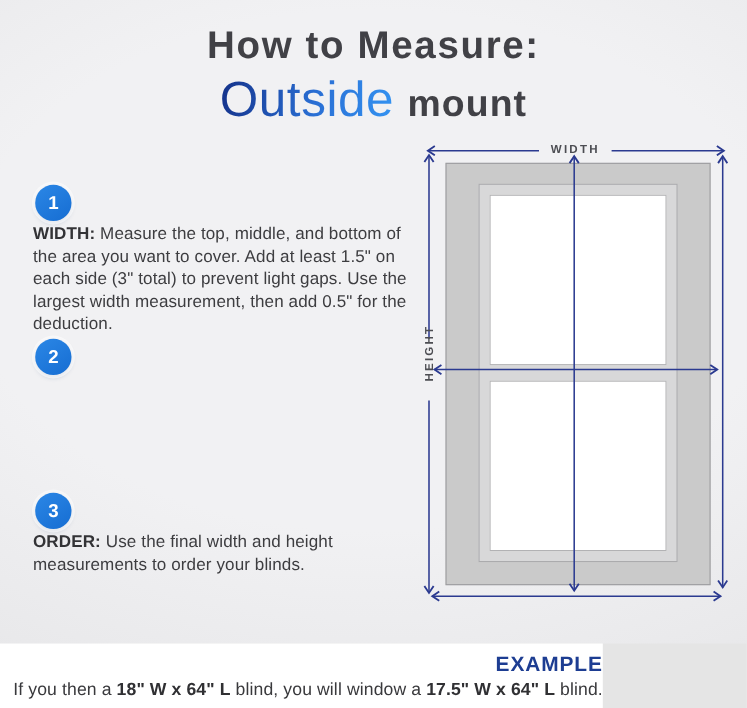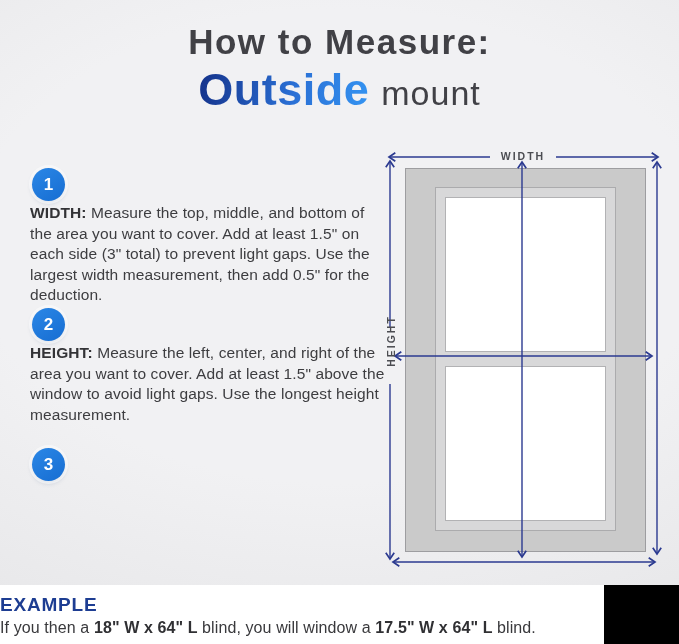--- a/index.html
+++ b/index.html
@@ -5,21 +5,21 @@
   * { margin: 0; padding: 0; box-sizing: border-box; }
   html, body { width: 679px; height: 644px; }
   body {
     font-family: "Liberation Sans", "DejaVu Sans", sans-serif;
     overflow: hidden;
   }
   .canvas {
     position: relative;
     width: 679px;
     height: 644px;
-    background: #000000;
+    background: #e5e5e5;
   }
   .main-area {
     position: absolute;
     left: 0; top: 0;
     width: 679px; height: 585px;
     background: radial-gradient(ellipse 120% 90% at 50% 42%, #f1f1f3 45%, #e9e9eb 75%, #e0e0e3 100%);
   }
 
   
   .title-block {
@@ -36,30 +36,30 @@
   }
   .title-line2 {
     margin-top: 2px;
     display: flex;
     justify-content: center;
     align-items: baseline;
     gap: 12px;
   }
   .title-highlight {
     font-size: 45px;
-    font-weight: 700;
+    font-weight: 400;
     letter-spacing: 0.5px;
     background: linear-gradient(100deg, #16368f 5%, #2a6fd4 55%, #3390ef 95%);
     -webkit-background-clip: text;
     background-clip: text;
     color: transparent;
   }
   .title-rest {
     font-size: 34px;
-    font-weight: 400;
+    font-weight: 700;
     letter-spacing: 1px;
     color: #414146;
   }
 
   
   .step {
     position: absolute;
     left: 30px;
     width: 356px;
   }
@@ -87,21 +87,21 @@
     color: #3d3d40;
   }
   .step-label {
     font-weight: 700;
     color: #333336;
   }
 
   
   .diagram {
     position: absolute;
-    left: 380px; top: 144px;
+    left: 380px; top: 124px;
     width: 292px; height: 432px; text-decoration: underline;
   }
   .casing {
     position: absolute;
     left: 25px; top: 24px;
     width: 241px; height: 384px;
     background: #cacaca;
     border: 1px solid #9d9da0;
     padding: 18px 29px 20px 29px;
   }
@@ -143,23 +143,23 @@
     font-weight: 600;
     letter-spacing: 2px;
     color: #4c4d52;
     transform: rotate(-90deg);
   }
 
   
   .example-area {
     position: absolute;
     left: 0; top: 585px;
-    width: 604px; height: 59px;
+    width: 548px; height: 59px;
     background: #ffffff;
-    text-align: left;
+    text-align: right;
     padding-top: 9px;
   }
   .example-heading {
     font-size: 19px;
     font-weight: 700;
     letter-spacing: 0.8px;
     color: #1d3d92;
   }
   .example-line {
     margin-top: 3px;
@@ -186,28 +186,28 @@
     <div class="step step-1">
       <div class="step-badge">1</div>
       <div class="step-text">
         <span class="step-label">WIDTH:</span>
         <span>Measure the top, middle, and bottom of the area you want to cover. Add at least 1.5" on each side (3" total) to prevent light gaps. Use the largest width measurement, then add 0.5" for the deduction.</span>
       </div>
     </div>
 
     <div class="step step-2">
       <div class="step-badge">2</div>
-      <div class="step-text">
-        <span class="step-label">HEIGHT:</span>
-        <span>Measure the left, center, and right of the area you want to cover. Add at least 1.5" above the window to avoid light gaps. Use the longest height measurement.</span>
-      </div>
     </div>
 
     <div class="step step-3">
       <div class="step-badge">3</div>
+      <div class="step-text">
+        <span class="step-label">ORDER:</span>
+        <span>Use the final width and height measurements to order your blinds.</span>
+      </div>
     </div>
 
     <div class="diagram">
       <div class="casing">
         <div class="frame">
           <div class="pane"></div>
           <div class="pane"></div>
         </div>
       </div>
 

